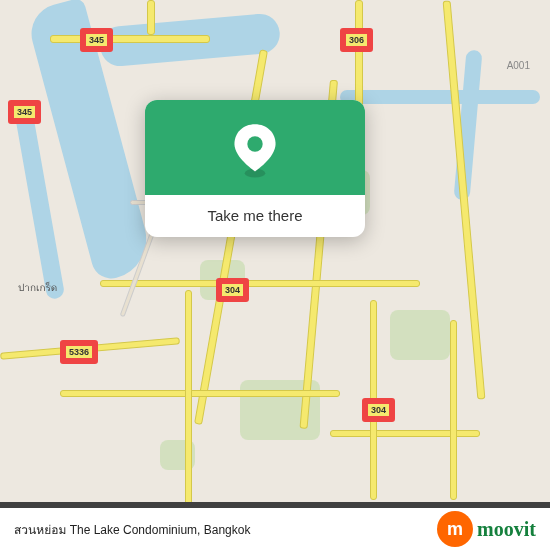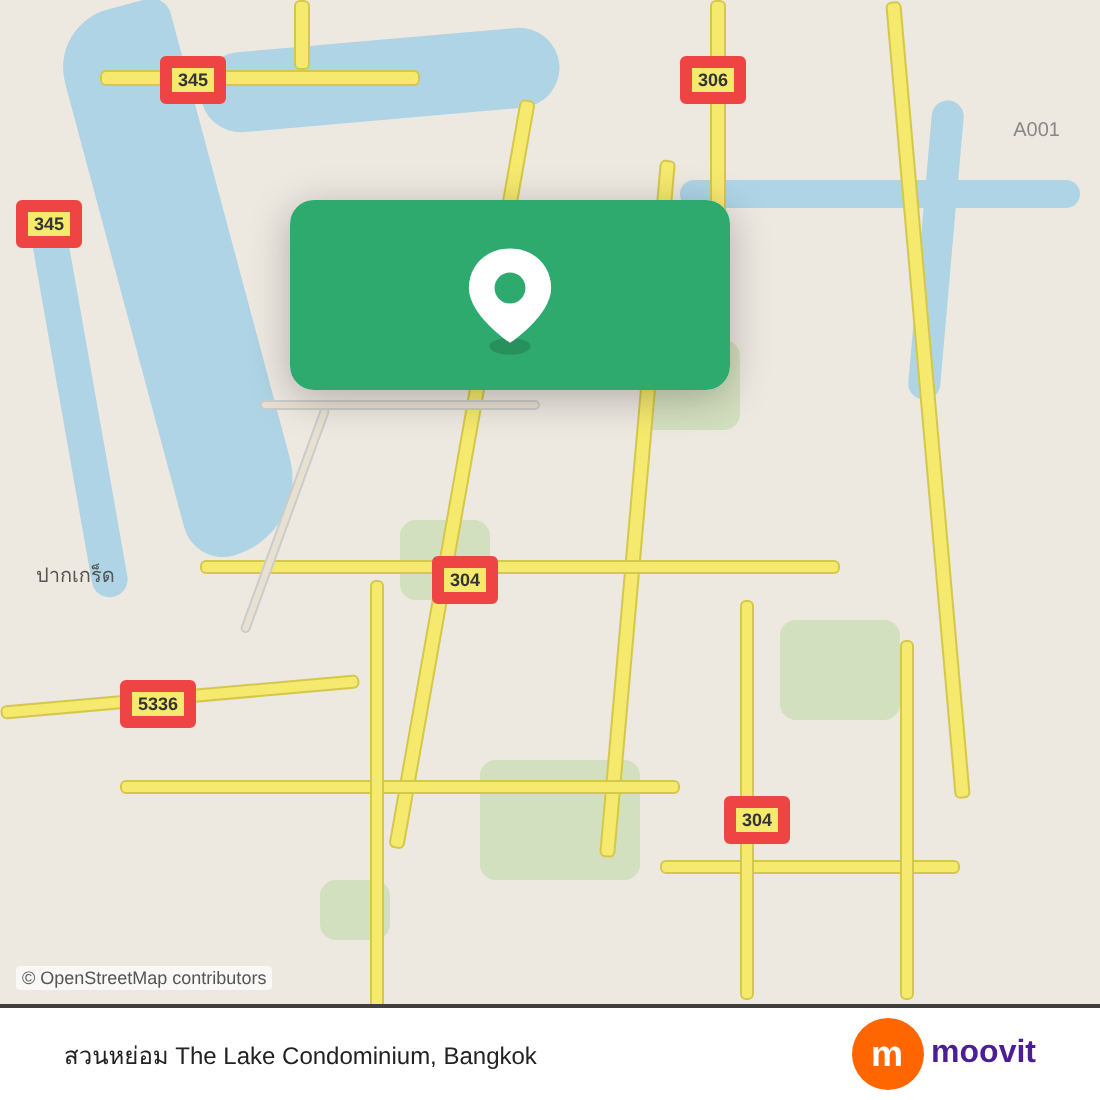--- a/index.html
+++ b/index.html
@@ -283,22 +283,22 @@
     .bottom-bar {
       position: absolute;
       bottom: 0;
       left: 0;
       right: 0;
       height: 48px;
       background: white;
       display: flex;
       align-items: center;
       justify-content: space-between;
-      padding: 0 32px;
-      border-top: 2px solid #404040;
+      padding: 0 14px;
+      border-top: 6px solid #404040;
       z-index: 30;
     }
 
     .bottom-place-name {
       font-size: 12px;
       color: #222;
       font-weight: 500;
     }
 
     .moovit-logo {
@@ -314,23 +314,24 @@
       border-radius: 50%;
       display: flex;
       align-items: center;
       justify-content: center;
       color: white;
       font-size: 18px;
       font-weight: bold;
     }
 
     .moovit-text {
-      font-size: 16px;
+      font-size: 20px;
       font-weight: bold;
-      color: #4c1d95;
+      color: #15803d;
+      font-family: Liberation Serif, serif;
     }
 
     
     .copyright {
       position: absolute;
       bottom: 55px;
       left: 8px;
       font-size: 9px;
       color: #555;
       z-index: 10;
@@ -386,23 +387,25 @@
 
   <div class="popup-card">
     <div class="popup-green-top">
 
       <svg class="location-pin-icon" viewBox="0 0 60 70" xmlns="http://www.w3.org/2000/svg">
         <ellipse cx="30" cy="62" rx="12" ry="5" fill="rgba(0,0,0,0.15)"></ellipse>
         <path d="M30 5 C16 5 6 15 6 28 C6 44 30 60 30 60 C30 60 54 44 54 28 C54 15 44 5 30 5 Z" fill="white"></path>
         <circle cx="30" cy="28" r="9" fill="#2eaa6e"></circle>
       </svg>
     </div>
+    <div class="popup-label-area">
+      <button class="take-me-there-btn">Take me there</button>
+    </div>
   </div>
 
-  <div class="copyright">© OpenStreetMap contributors</div>
 
   <div class="bottom-bar">
     <div>
       <div class="bottom-place-name">สวนหย่อม The Lake Condominium, Bangkok</div>
     </div>
     <div class="moovit-logo">
       <div class="moovit-m">m</div>
       <span class="moovit-text">moovit</span>
     </div>
   </div>

